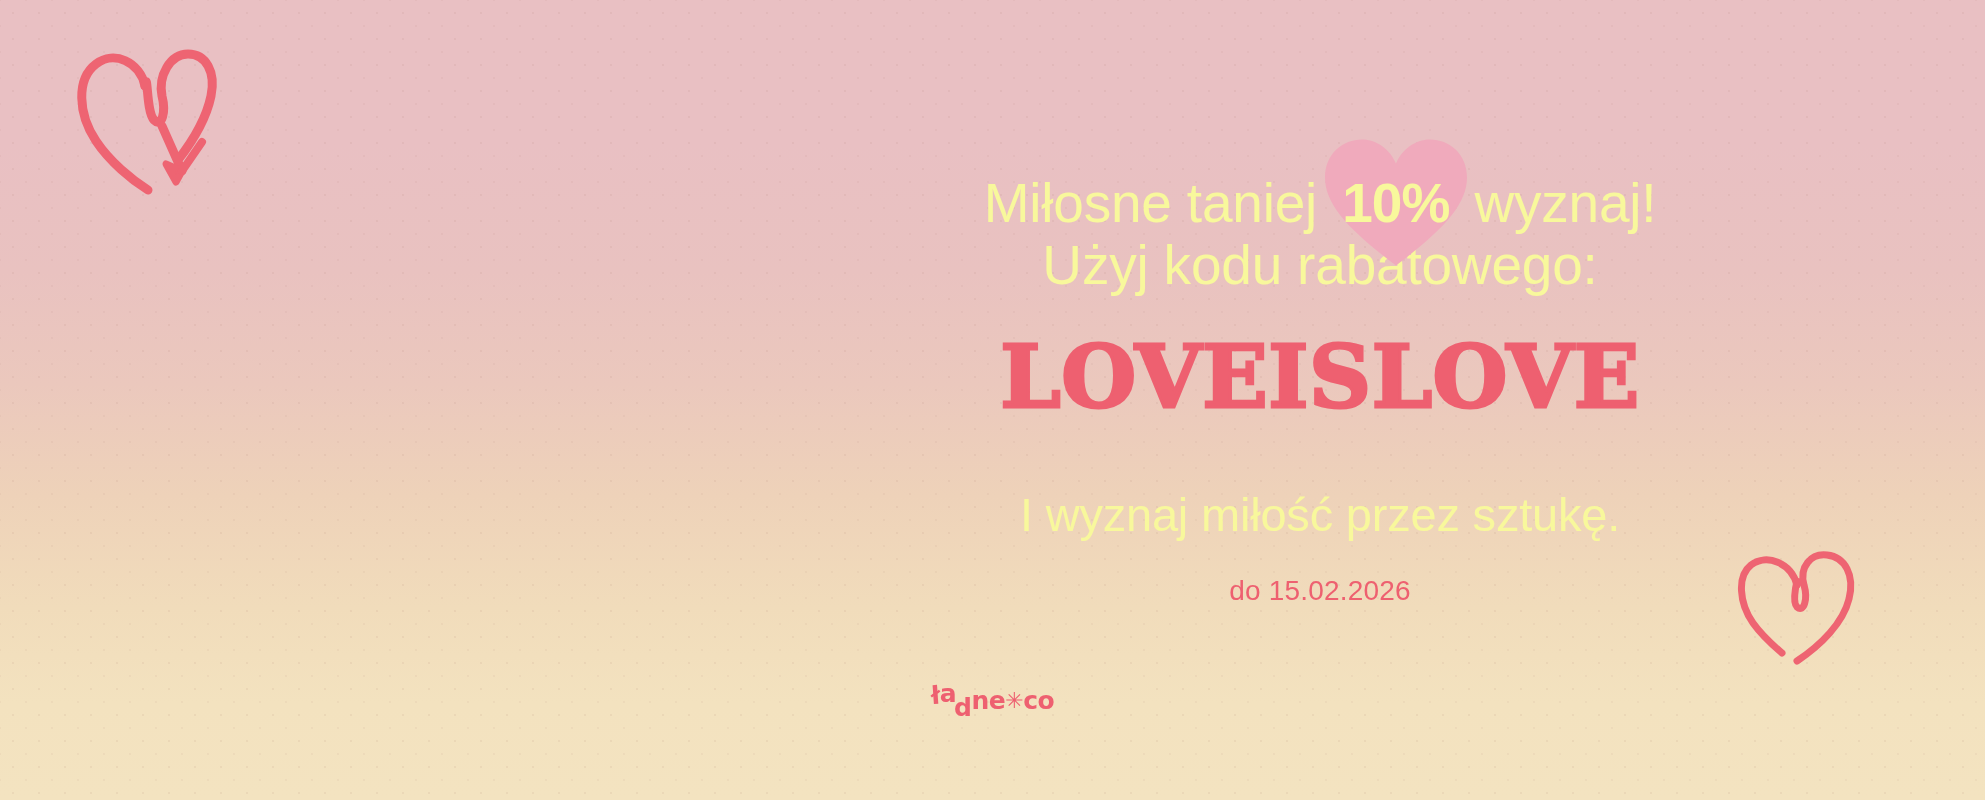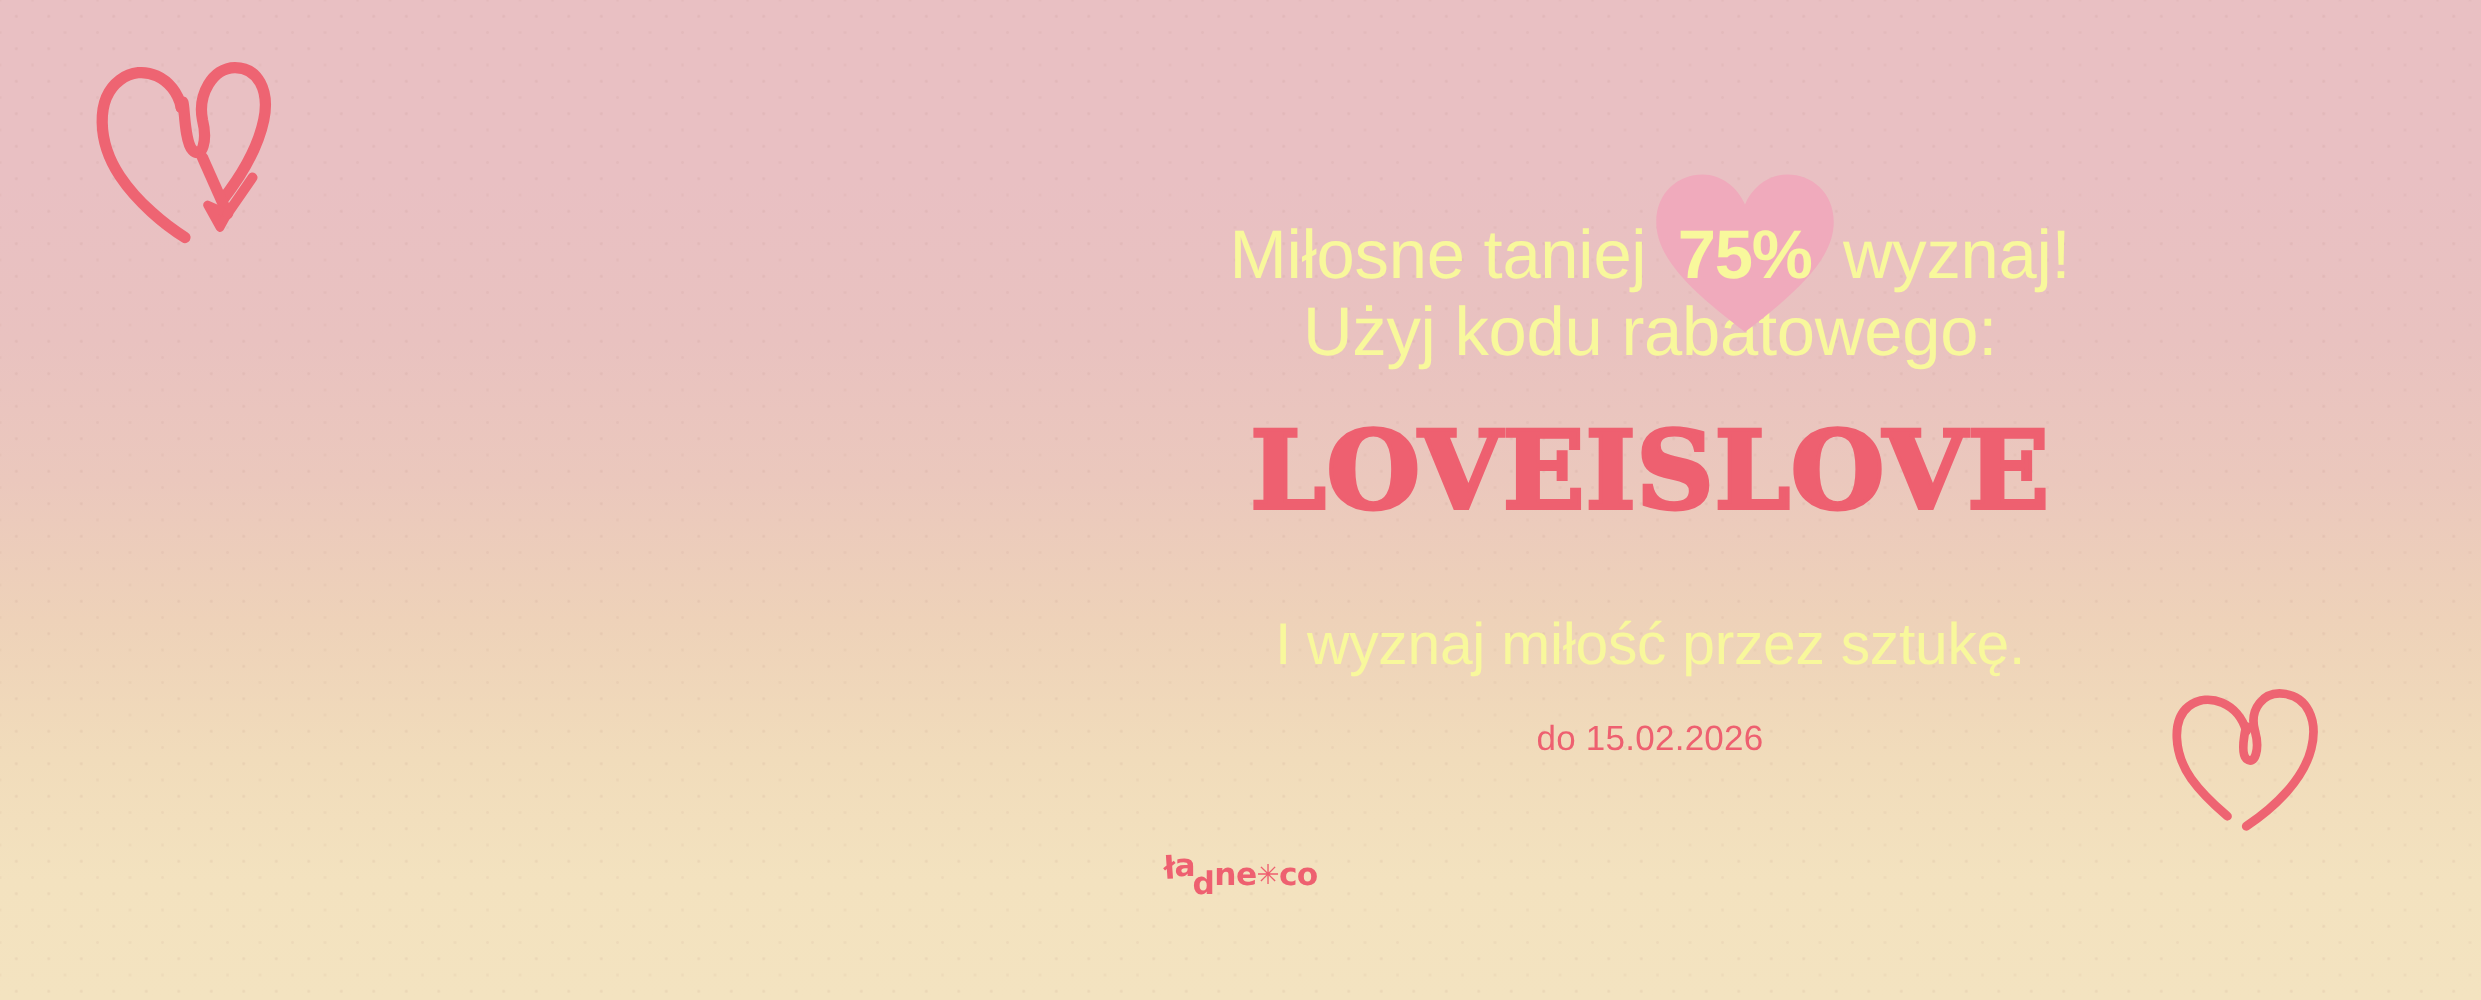--- a/index.html
+++ b/index.html
@@ -212,21 +212,21 @@
   <div class="content">
 
     <div class="headline">
       <span class="headline-line"><span>Miłosne taniej </span><span class="pct-wrap">
           <span class="pct-heart">
             <svg viewBox="0 0 150 135" xmlns="http://www.w3.org/2000/svg">
               <path d="M75 130 C 30 96, 4 70, 4 42 C 4 18, 22 4, 41 4 C 56 4, 69 14, 75 28
                        C 81 14, 94 4, 109 4 C 128 4, 146 18, 146 42 C 146 70, 120 96, 75 130 Z" fill="#f0aabc"></path>
             </svg>
           </span>
-          <span class="pct-value">75%</span>
+          <span class="pct-value">10%</span>
         </span><span> wyznaj!</span></span>
       <span class="headline-line">Użyj kodu rabatowego:</span>
     </div>
 
     <div class="promo-code">LOVEISLOVE</div>
 
     <div class="tagline">I wyznaj miłość przez sztukę.</div>
 
     <div class="valid-date">do 15.02.2026</div>
 

